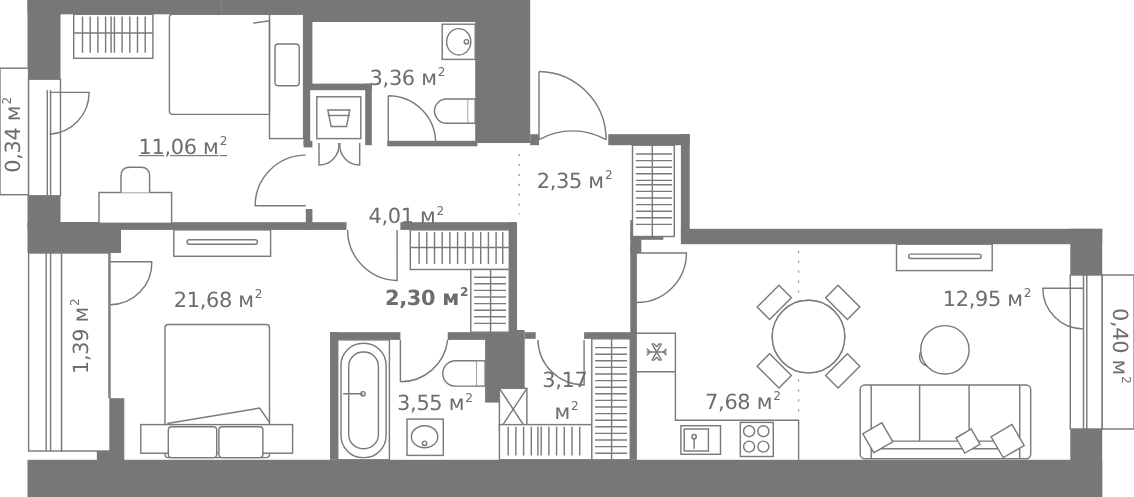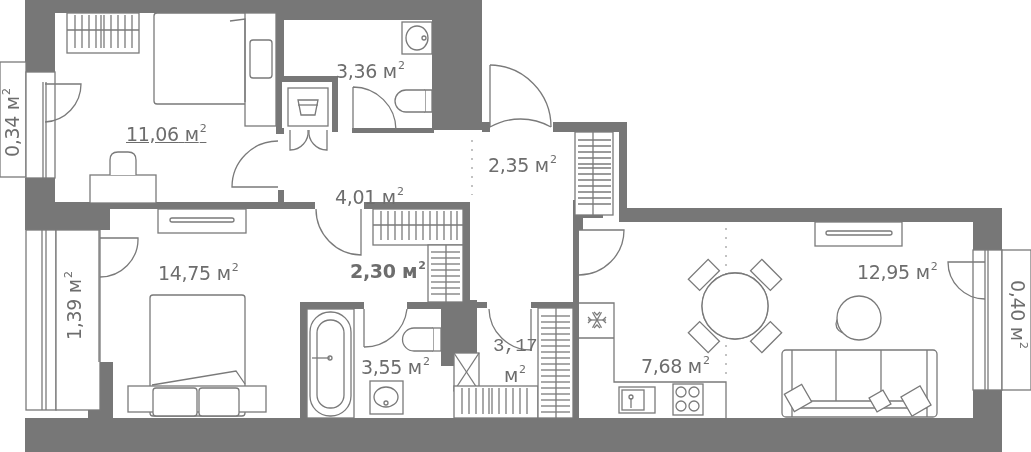--- a/index.html
+++ b/index.html
@@ -336,29 +336,29 @@
 <div class="lbl" style="left:336px; top:62px;">
   <span>3,36</span> <span>м</span><sup>2</sup>
 </div>
 <div class="lbl" style="left:335px; top:150px;margin-top:38px;">
   <span>4,01</span> <span>м</span><sup>2</sup>
 </div>
 <div class="lbl" style="left:488px; top:156px;">
   <span>2,35</span> <span>м</span><sup>2</sup>
 </div>
 <div class="lbl" style="left:158px; top:264px;">
-  <span>14,75</span> <span>м</span><sup>2</sup>
+  <span>21,68</span> <span>м</span><sup>2</sup>
 </div>
 <div class="lbl" style="left:350px; top:262px;font-weight:bold;">
   <span>2,30</span> <span>м</span><sup>2</sup>
 </div>
 <div class="lbl" style="left:361px; top:358px;">
   <span>3,55</span> <span>м</span><sup>2</sup>
 </div>
-<div class="lbl" style="left:493px; top:337px;font-family:Liberation Mono, monospace;">
+<div class="lbl" style="left:493px; top:337px;">
   <span>3,17</span>
 </div>
 <div class="lbl" style="left:504px; top:366px;text-align:center;">
   <span>м</span><sup>2</sup>
 </div>
 <div class="lbl" style="left:623px; top:357px;margin-left:18px;">
   <span>7,68</span> <span>м</span><sup>2</sup>
 </div>
 <div class="lbl" style="left:857px; top:263px;">
   <span>12,95</span> <span>м</span><sup>2</sup>

